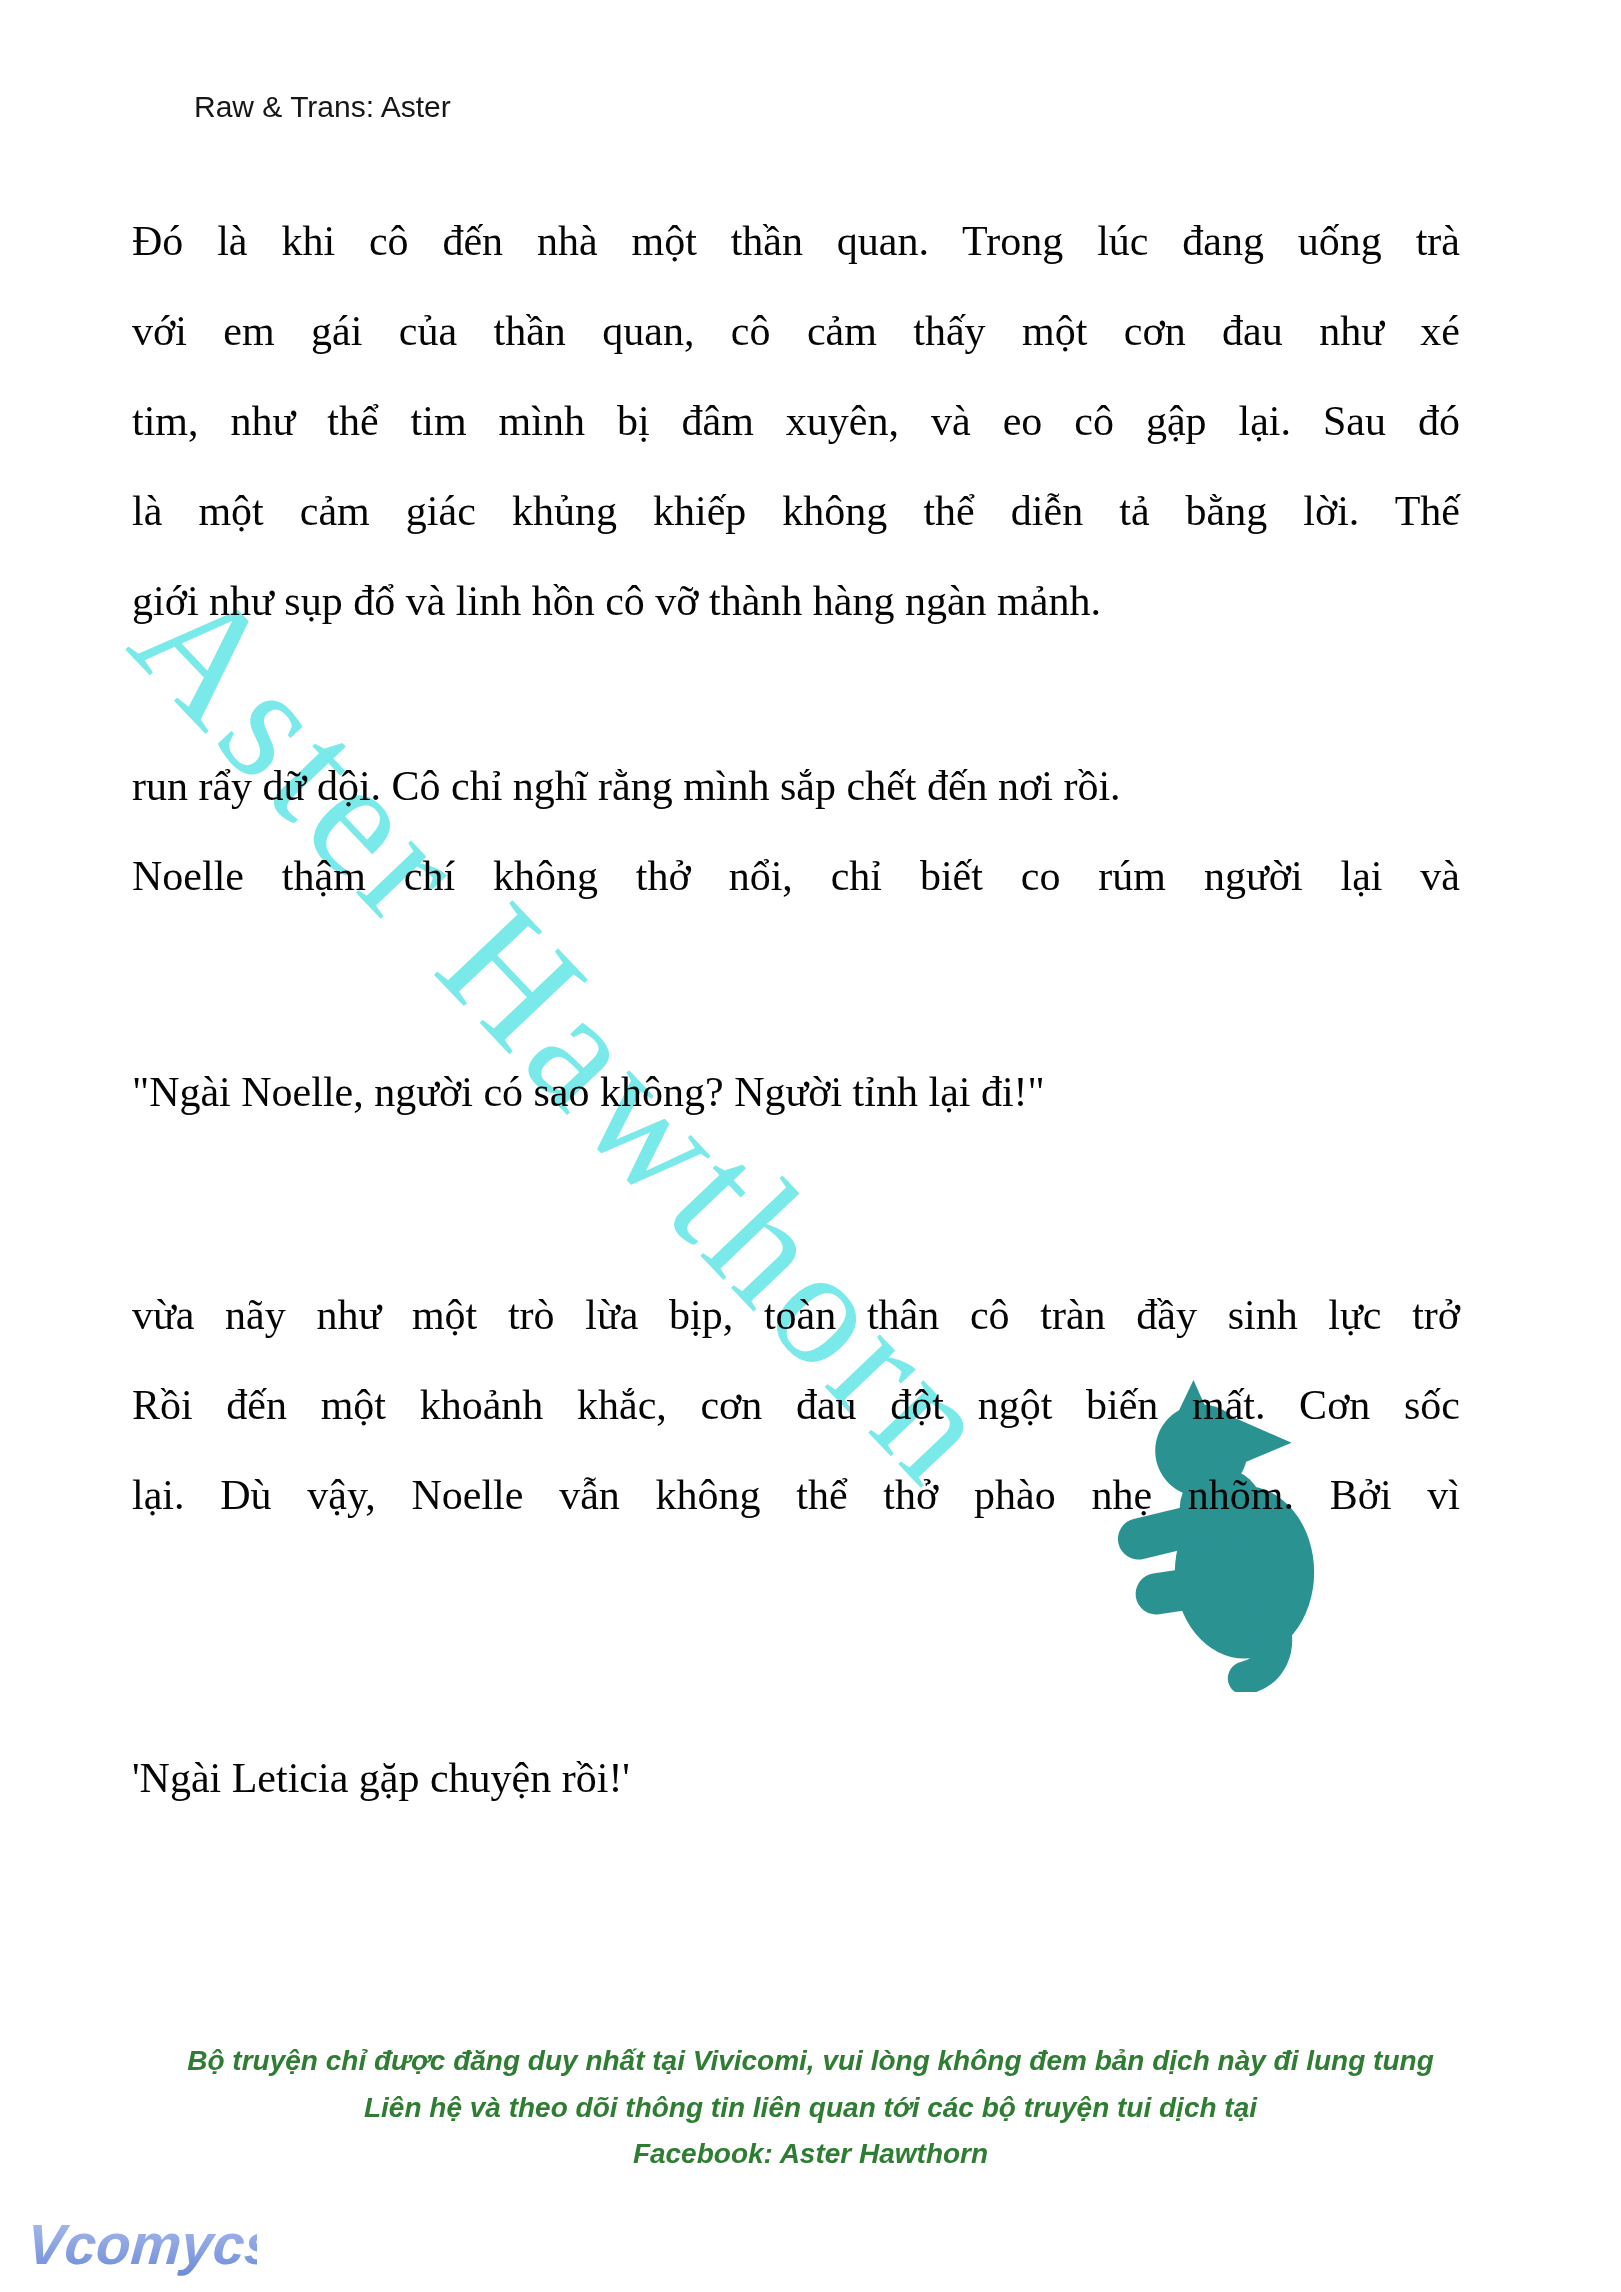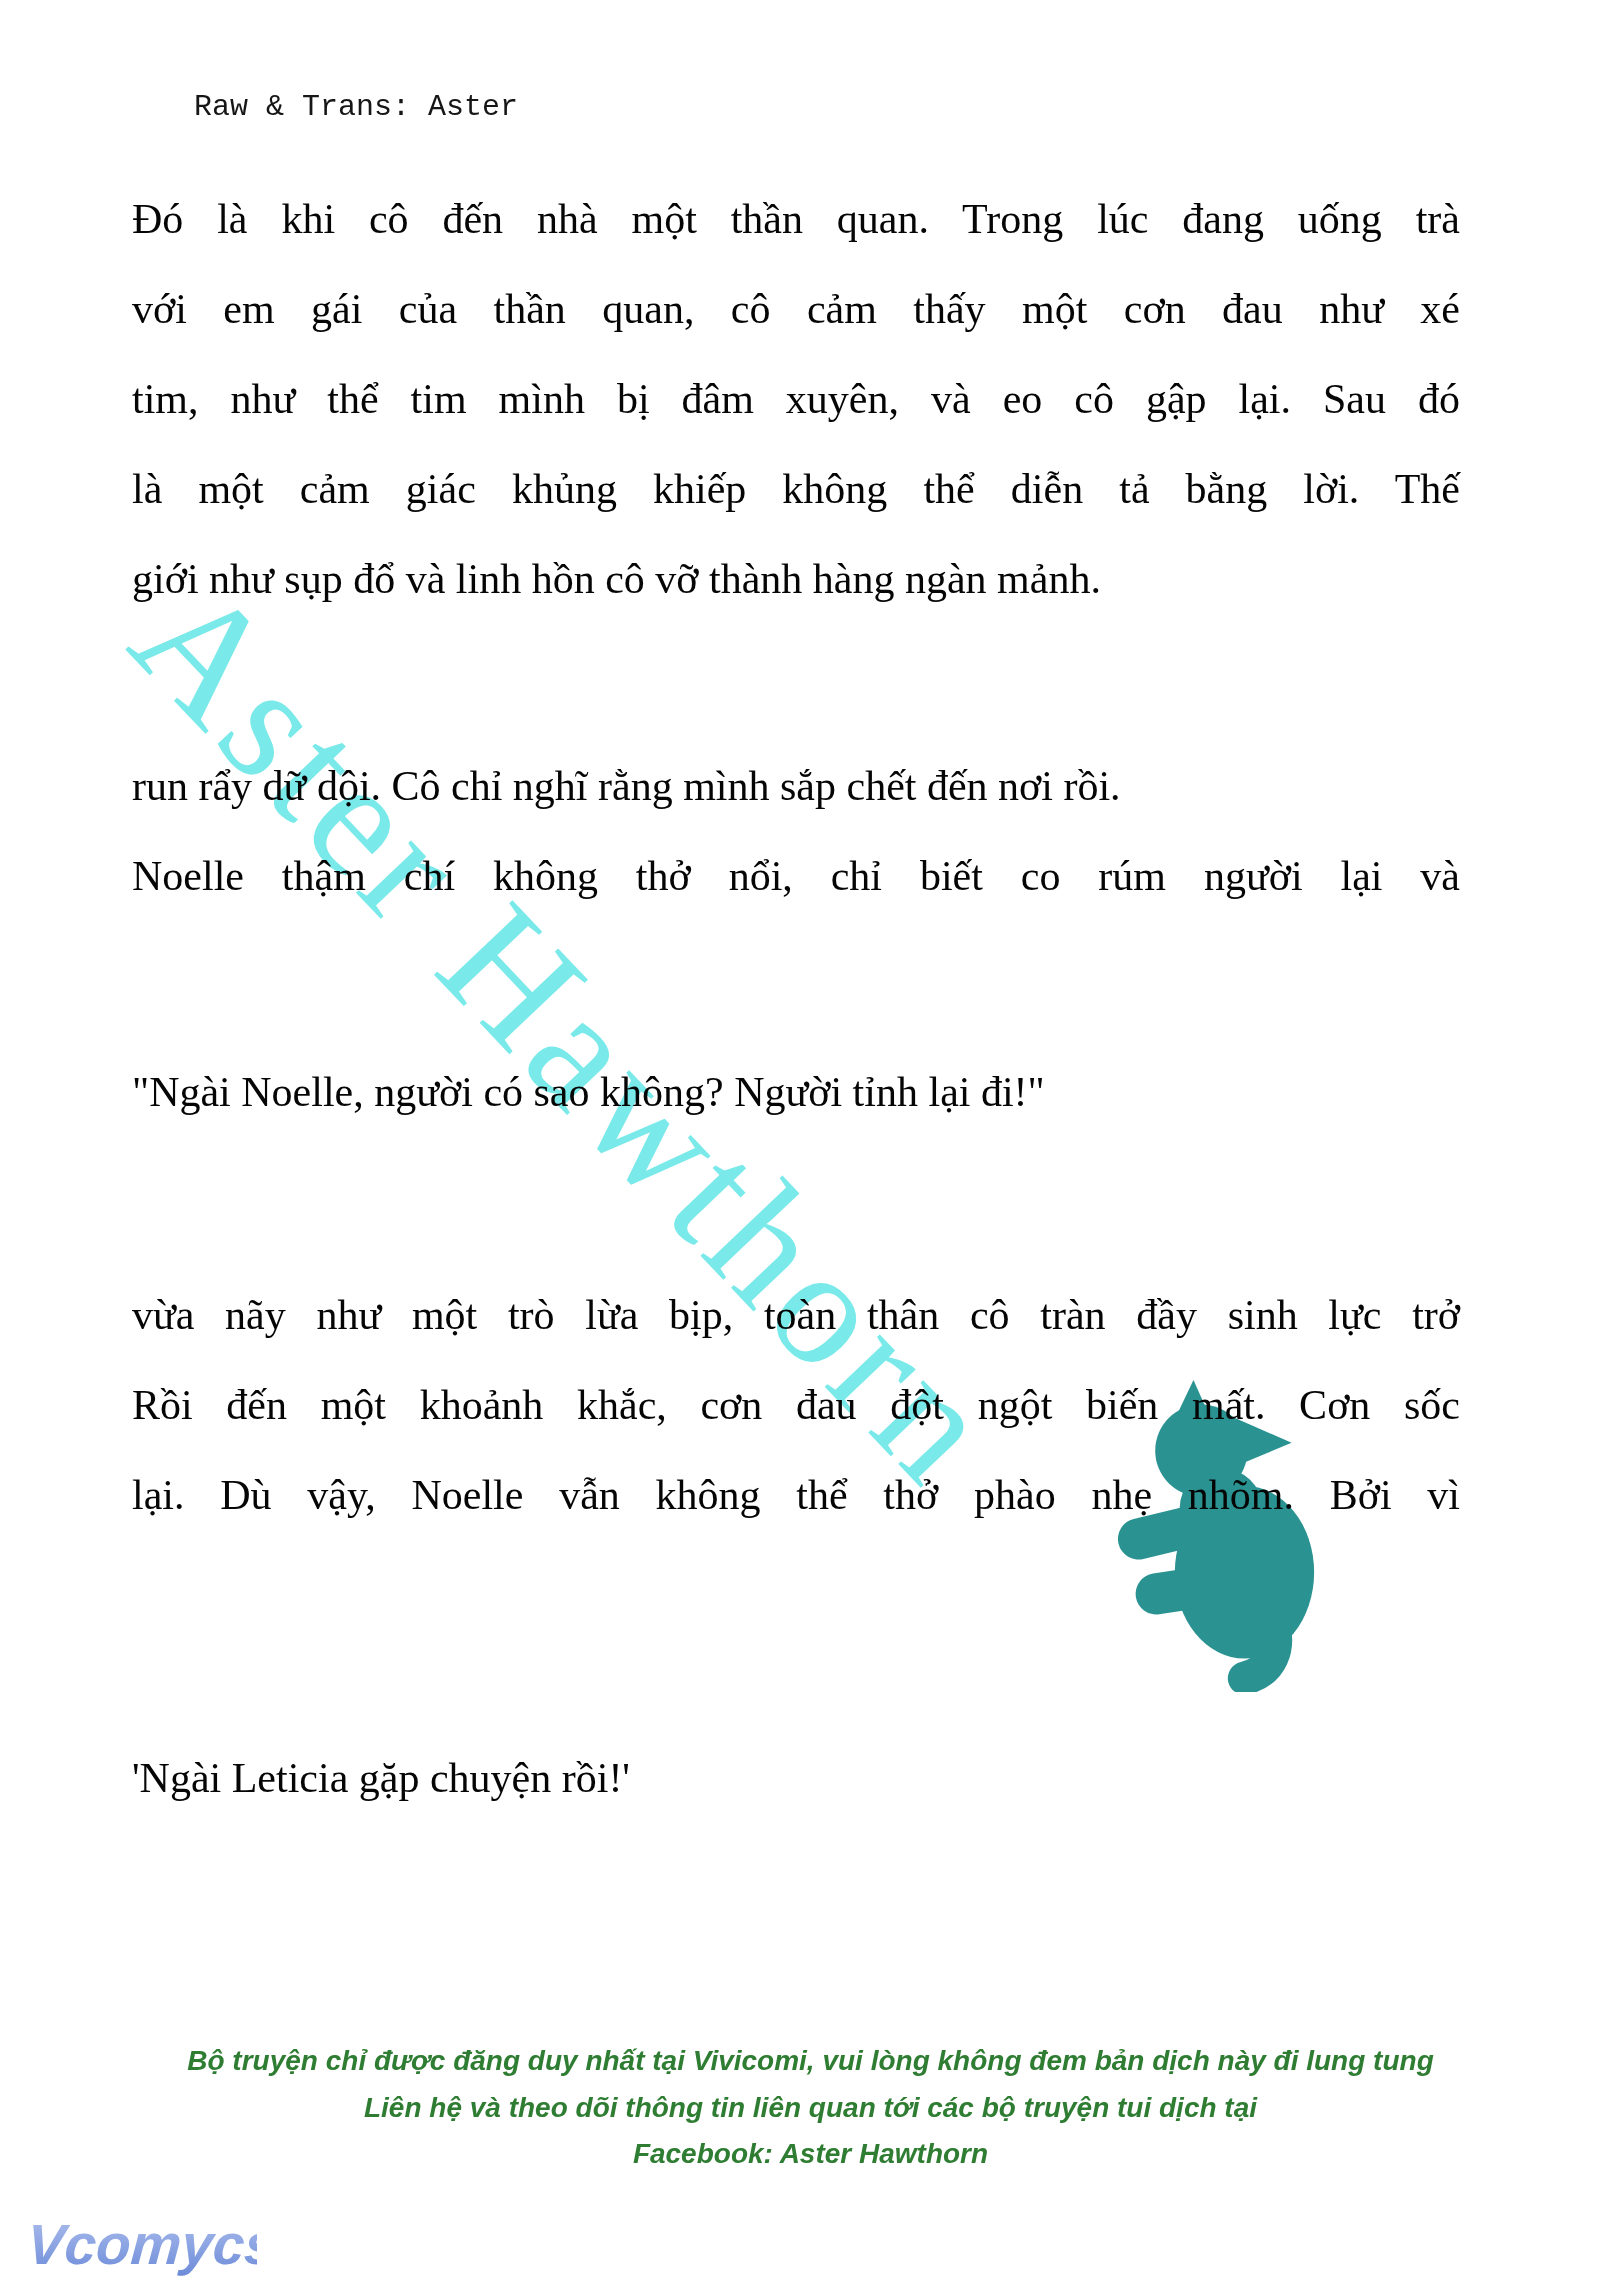--- a/index.html
+++ b/index.html
@@ -6,21 +6,21 @@
   .page{
     position:relative;
     width:1621px;height:2293px;
     background:#ffffff;
     margin:0 auto;
     overflow:hidden;
     font-family:"Liberation Serif", serif;
   }
   .credit{
     position:absolute;left:194px;top:90px;
-    font-family:Liberation Mono, monospace;
+    font-family:Liberation Sans, sans-serif;
     font-size:30px;color:#161616;white-space:nowrap;
   }
   .watermark{
     position:absolute;left:233px;top:545px;
     font-family:"Liberation Serif", serif;
     font-size:165px;
     letter-spacing:7.8px;
     color:var(--wm,#79e9e9);
     transform:rotate(46.5deg);
     transform-origin:left top;
@@ -88,21 +88,21 @@
 
       <path d="M 24 164 L 82 150" stroke-width="42"></path>
 
       <path d="M 42 220 L 108 210" stroke-width="42"></path>
 
       <path d="M 158 242 C 172 276 158 300 132 306" stroke-width="34"></path>
     </g>
   </svg>
 
   <div class="body-text">
-      <div class="para" style="top: 174px;">
+      <div class="para" style="top: 196px;">
         <div class="line just">Đó là khi cô đến nhà một thần quan. Trong lúc đang uống trà</div>
         <div class="line just">với em gái của thần quan, cô cảm thấy một cơn đau như xé</div>
         <div class="line just">tim, như thể tim mình bị đâm xuyên, và eo cô gập lại. Sau đó</div>
         <div class="line just">là một cảm giác khủng khiếp không thể diễn tả bằng lời. Thế</div>
         <div class="line">giới như sụp đổ và linh hồn cô vỡ thành hàng ngàn mảnh.</div>
       </div>
       <div class="para" style="top: 741px;">
         <div class="line">run rẩy dữ dội. Cô chỉ nghĩ rằng mình sắp chết đến nơi rồi.</div>
         <div class="line just">Noelle thậm chí không thở nổi, chỉ biết co rúm người lại và</div>
       </div>

